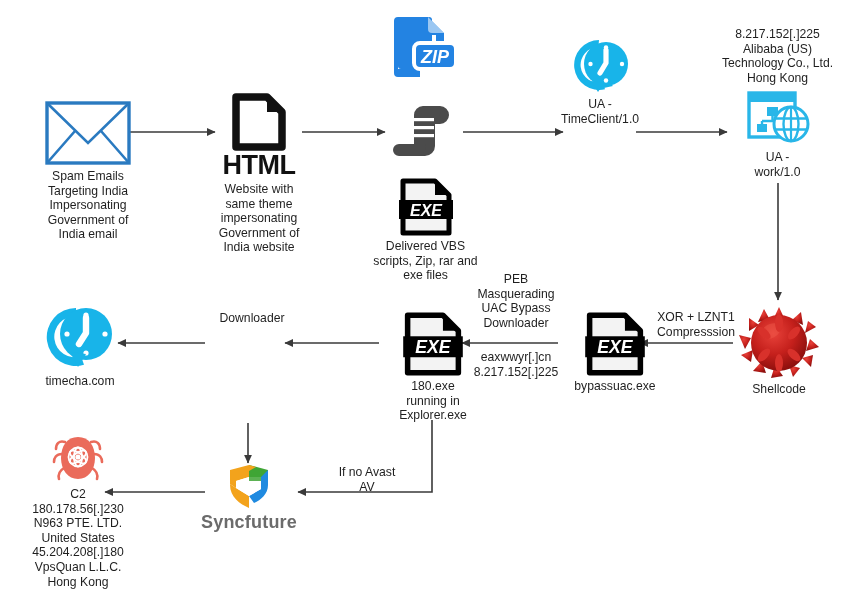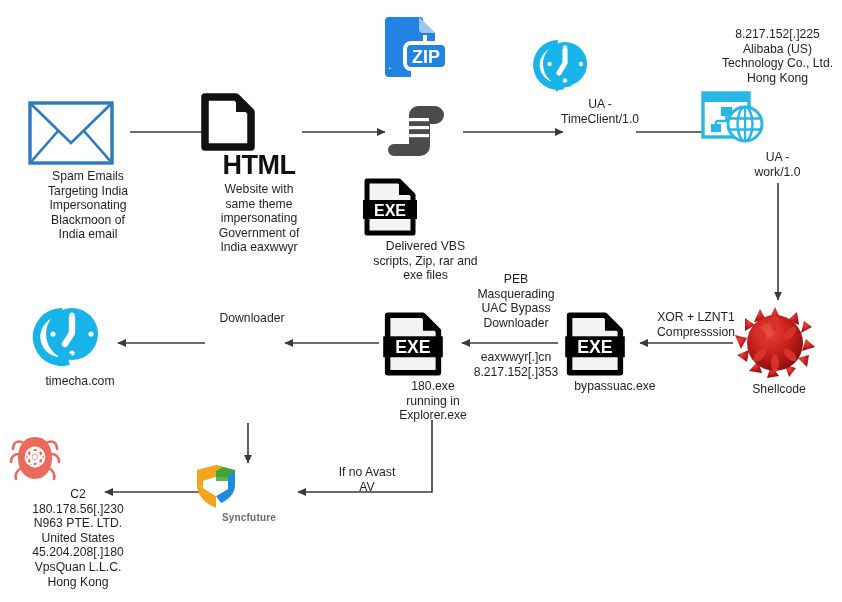--- a/index.html
+++ b/index.html
@@ -8,24 +8,24 @@
     background:#ffffff;
     font-family:"Liberation Sans","DejaVu Sans",sans-serif;
     color:#1b1b1b;
     overflow:hidden;
   }
   #stage{position:relative;width:842px;height:602px;}
   .node{position:absolute;text-align:center;}
   .cap{font-size:12.2px;line-height:14.6px;color:#1f1f1f;white-space:pre-line;}
   .cap.top{margin-bottom:2px;}
   .cap.bot{margin-top:3px;}
-  .ico{display:flex;align-items:center;}
+  .ico{display:flex;align-items:center;justify-content:center;font-style:italic;}
   .edgelbl{position:absolute;font-size:12.2px;line-height:14.6px;color:#1f1f1f;text-align:center;white-space:pre-line;}
   svg.lay{position:absolute;left:0;top:0;width:842px;height:602px;pointer-events:none;}
-  .syncname{font-size:10px;font-weight:bold;color:#6b6b6b;letter-spacing:.2px;margin-top:2px;}
+  .syncname{font-size:18px;font-weight:bold;color:#6b6b6b;letter-spacing:.2px;margin-top:2px;}
 </style>
 </head>
 <body>
 
 <div id="stage">
 
   <svg class="lay" viewBox="0 0 842 602">
     <defs>
       <marker id="ah" markerWidth="9" markerHeight="9" refX="8" refY="4.5" orient="auto" markerUnits="userSpaceOnUse">
         <path d="M0,0.6 L8.6,4.5 L0,8.4 z" fill="#3a3a3a"></path>
@@ -57,37 +57,37 @@
     <div class="ico" style="height:66px;">
       <svg width="86" height="64" viewBox="0 0 86 64">
         <rect x="2" y="2" width="82" height="60" fill="#ffffff" stroke="#2a7ac0" stroke-width="3.4"></rect>
         <path d="M2,2 L43,42 L84,2" fill="none" stroke="#2a7ac0" stroke-width="2.6"></path>
         <path d="M2,62 L30,30 M84,62 L56,30" fill="none" stroke="#2a7ac0" stroke-width="2.6"></path>
       </svg>
     </div>
     <div class="cap bot">Spam Emails
 Targeting India
 Impersonating
-Blackmoon of
+Government of
 India email</div>
   </div>
 
   <div class="node" style="left:200px;top:93px;width:118px;">
     <div class="ico" style="height:58px;">
       <svg width="56" height="58" viewBox="0 0 56 58">
         <path d="M5,4 h31 l15,15 v35 h-46 z" fill="#ffffff" stroke="#111" stroke-width="7.5" stroke-linejoin="round"></path>
         <path d="M36,4 l15,15 h-15 z" fill="#111"></path>
       </svg>
     </div>
     <div style="font-size:27px;font-weight:bold;letter-spacing:-0.5px;line-height:28px;color:#111;">HTML</div>
     <div class="cap bot">Website with
 same theme
 impersonating
 Government of
-India eaxwwyr</div>
+India website</div>
   </div>
 
   <div class="node" style="left:383px;top:14px;width:84px;">
     <div class="ico" style="height:66px;">
       <svg width="66" height="64" viewBox="0 0 66 64">
         <path d="M6,2 h30 l16,16 v12 h-8 v-10 h-12 v-12 h-26 v46 h22 v8 h-22 a4,4 0 0 1 -4,-4 v-52 a4,4 0 0 1 4,-4 z" fill="#2383e2"></path>
         <path d="M6,2 h30 l16,16 h-16 z" fill="#2383e2" opacity="0"></path>
         <rect x="6" y="2" width="34" height="52" rx="3" fill="#2383e2"></rect>
         <path d="M36,2 l16,16 h-12 a4,4 0 0 1 -4,-4 z" fill="#ffffff" opacity=".55"></path>
         <rect x="22" y="28" width="42" height="26" rx="6" fill="#2383e2" stroke="#ffffff" stroke-width="4"></rect>
@@ -300,19 +300,19 @@
 
   <div class="edgelbl" style="left:642px;top:310px;width:108px;">XOR + LZNT1
 Compresssion</div>
 
   <div class="edgelbl" style="left:470px;top:272px;width:92px;">PEB
 Masquerading
 UAC Bypass
 Downloader</div>
 
   <div class="edgelbl" style="left:468px;top:350px;width:96px;">eaxwwyr[.]cn
-8.217.152[.]353</div>
+8.217.152[.]225</div>
 
 
   <div class="edgelbl" style="left:323px;top:465px;width:88px;">If no Avast
 AV</div>
 
 </div>
 
 </body></html>

